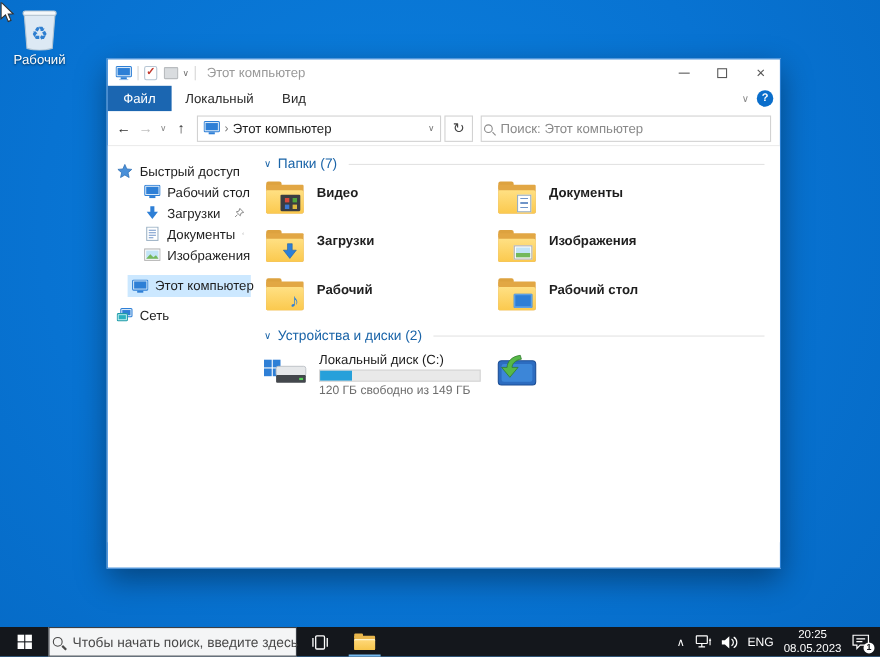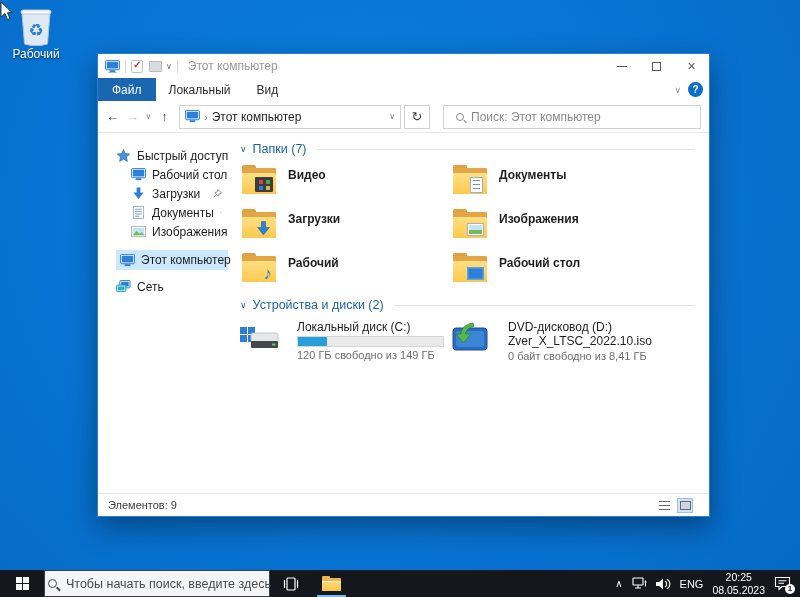--- a/index.html
+++ b/index.html
@@ -45,28 +45,28 @@
   
   .addr-row { height:32px; display:flex; align-items:center; padding:0 8px 0 6px; gap:3px; border-bottom:1px solid #e8e8e8; }
   .nav-b { width:17px; text-align:center; font-size:13px; color:#333; }
   .nav-b.dis { color:#c0c0c0; }
   .nav-caret { width:9px; font-size:8px; color:#8a8a8a; text-align:center; }
   .addr-box { width:222px; height:24px; border:1px solid #d2d2d2; display:flex; align-items:center; padding:0 5px; gap:4px; margin-left:3px; }
   .addr-crumb { font-size:12px; color:#1e1e1e; white-space:nowrap; }
   .addr-sep { color:#777; font-size:11px; }
   .addr-caret { margin-left:auto; color:#777; font-size:8px; }
   .refresh-box { width:26px; height:24px; border:1px solid #d2d2d2; display:flex; align-items:center; justify-content:center; color:#444; font-size:13px; }
-  .search-box { flex:1; height:24px; border:1px solid #d2d2d2; display:flex; align-items:center; gap:7px; padding:0 12px; margin-left:10px; }
+  .search-box { flex:1; height:24px; border:1px solid #d2d2d2; display:flex; align-items:center; gap:7px; padding:0 2px; margin-left:4px; }
   .mag { width:8px; height:8px; border:1.4px solid #8a8a8a; border-radius:50%; position:relative; flex:none; }
   .mag::after { content:""; position:absolute; width:4px; height:1.4px; background:#8a8a8a; transform:rotate(45deg); left:6px; top:7px; }
   .search-ph { color:#8a8a8a; font-size:12px; white-space:nowrap; }
   
   .content { position:absolute; top:79px; left:0; right:0; bottom:23px; display:flex; background:#fff; }
   .sidebar { width:132px; flex:none; padding-top:13px; font-size:12px; }
-  .sb-row { height:19px; display:flex; align-items:center; gap:6px; padding-left:18px; white-space:nowrap; }
+  .sb-row { height:19px; display:flex; align-items:center; gap:6px; padding-left:8px; white-space:nowrap; }
   .sb-row.child { padding-left:33px; padding-right:8px; }
   .sb-row .pin { margin-left:auto; }
   .sb-this { margin:9px 2px 0 18px; height:20px; background:#cce8ff; display:flex; align-items:center; gap:6px; padding-left:4px; white-space:nowrap; }
   .sb-net { margin-top:7px; }
   .ic14 { width:15px; height:13px; flex:none; }
   
   .main { flex:1; padding:8px 14px 0 10px; position:relative; }
   .sec-head { display:flex; align-items:center; gap:6px; height:16px; }
   .sec-caret { color:#1a64a8; font-size:9px; }
   .sec-title { color:#1a64a8; font-size:12.5px; white-space:nowrap; }
@@ -86,21 +86,21 @@
   .ov-doc .lines { position:absolute; inset:2px; background:repeating-linear-gradient(to bottom,#6f94c8 0 1px, transparent 1px 4px); }
   .ov-pic { right:3px; bottom:2px; width:17px; height:13px; background:#fff; border:1px solid #b0b0b0; padding:1px; }
   .ov-pic .img { width:100%; height:100%; background:linear-gradient(to bottom,#c2e4f6 58%, #74b85a 58%); }
   .ov-note { right:4px; bottom:0px; color:#2e7fd6; font-size:17px; line-height:1; }
   .ov-arrow { right:5px; bottom:2px; }
   .ov-cube { right:4px; bottom:1px; }
   .ov-desk { right:3px; bottom:2px; width:17px; height:13px; background:#2e7fd6; border-radius:1px; box-shadow:inset 0 0 0 1.5px #5ea1e4; }
   
   .dev-head { margin-top:2px; }
   .dev-grid { display:grid; grid-template-columns:211px 211px; margin-top:7px; }
-  .dev-tile { height:46px; display:flex; gap:17px; }
+  .dev-tile { height:46px; display:flex; gap:10px; }
   .dev-name { font-size:12px; white-space:nowrap; }
   .bar { width:147px; height:11px; background:#e9e9e9; border:1px solid #d5d5d5; margin-top:2px; }
   .bar-fill { height:100%; background:#26a0da; }
   .dev-free { font-size:11px; color:#6d6d6d; margin-top:2px; white-space:nowrap; }
   .hdd-wrap { width:40px; height:34px; position:relative; flex:none; }
   .dvd-wrap { width:40px; height:30px; position:relative; flex:none; margin-top:2px; }
   
   .statusbar { position:absolute; left:0; right:0; bottom:0; height:23px; border-top:1px solid #ececec; display:flex; align-items:center; padding:0 16px 0 10px; font-size:11px; color:#3c3c3c; background:#fff; }
   .view-btns { margin-left:auto; display:flex; gap:5px; }
   .vb { width:16px; height:15px; display:flex; align-items:center; justify-content:center; }
@@ -389,41 +389,25 @@
           </div>
         </div>
         <div class="dev-tile">
           <div class="dvd-wrap">
             <svg width="40" height="30" viewBox="0 0 40 30">
               <rect x="2" y="6" width="34" height="22" rx="3" fill="#2c6cc0" stroke="#1d4f96"></rect>
               <rect x="5" y="9" width="28" height="16" rx="2" fill="#3c86d8"></rect>
               <path d="M22 1 C14 2 10 7 10 12 L5 12 L12.5 21 L20 12 L14.5 12 C14.5 9 17 5.5 23 4.5 Z" fill="#57b847" stroke="#2f7a2f" stroke-width="0.7"></path>
             </svg>
           </div>
-          <div>
-            <div class="dev-name">DVD-дисковод (D:)</div>
-            <div class="dev-name">Zver_X_LTSC_2022.10.iso</div>
-            <div class="dev-free">0 байт свободно из 8,41 ГБ</div>
-          </div>
-        </div>
-      </div>
-    </div>
-  </div>
-
-  <div class="statusbar">
-    <span>Элементов: 9</span>
-    <div class="view-btns">
-      <div class="vb">
-          <span class="vb-list"></span>
-        </div>
-      <div class="vb sel">
-          <span class="vb-thumb"></span>
-        </div>
-    </div>
-  </div>
+        </div>
+      </div>
+    </div>
+  </div>
+
 </div>
 
 <div class="taskbar">
   <div class="tb-start">
     <span class="win-logo">
         <span></span>
         <span></span>
         <span></span>
         <span></span>
       </span>

